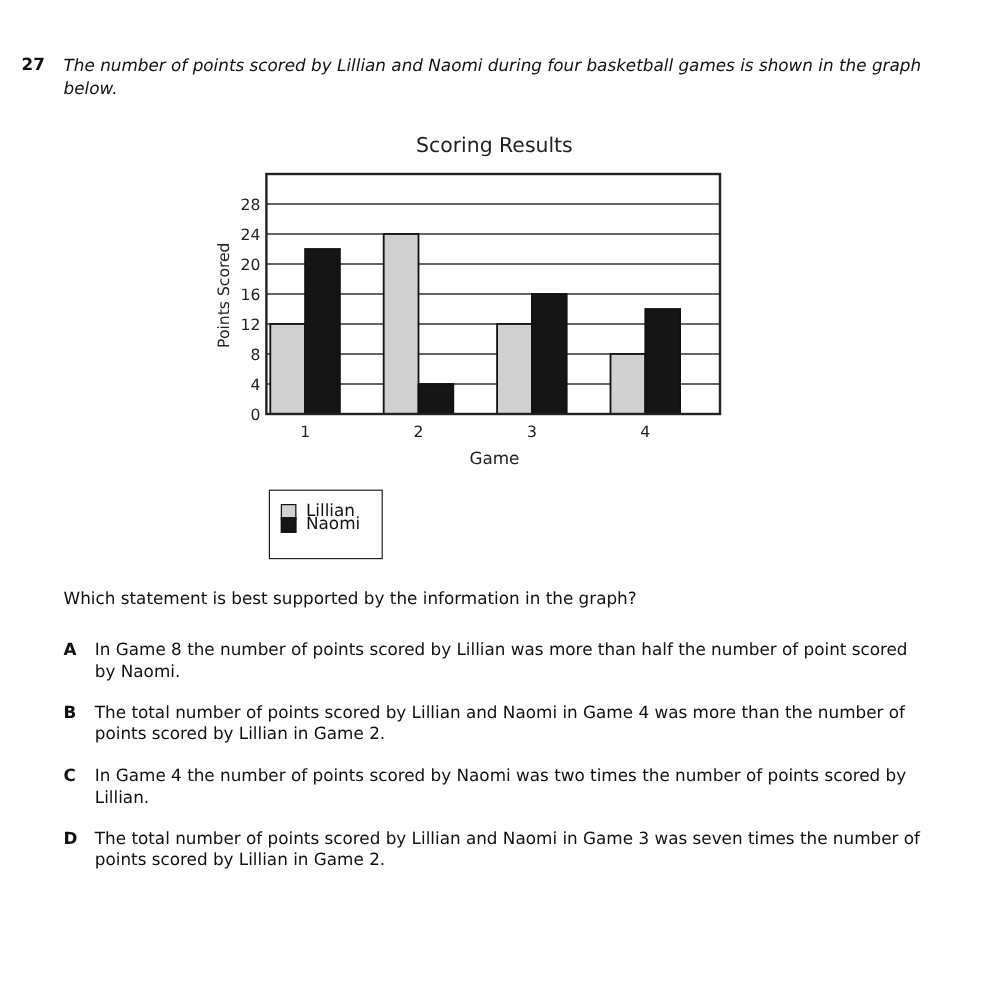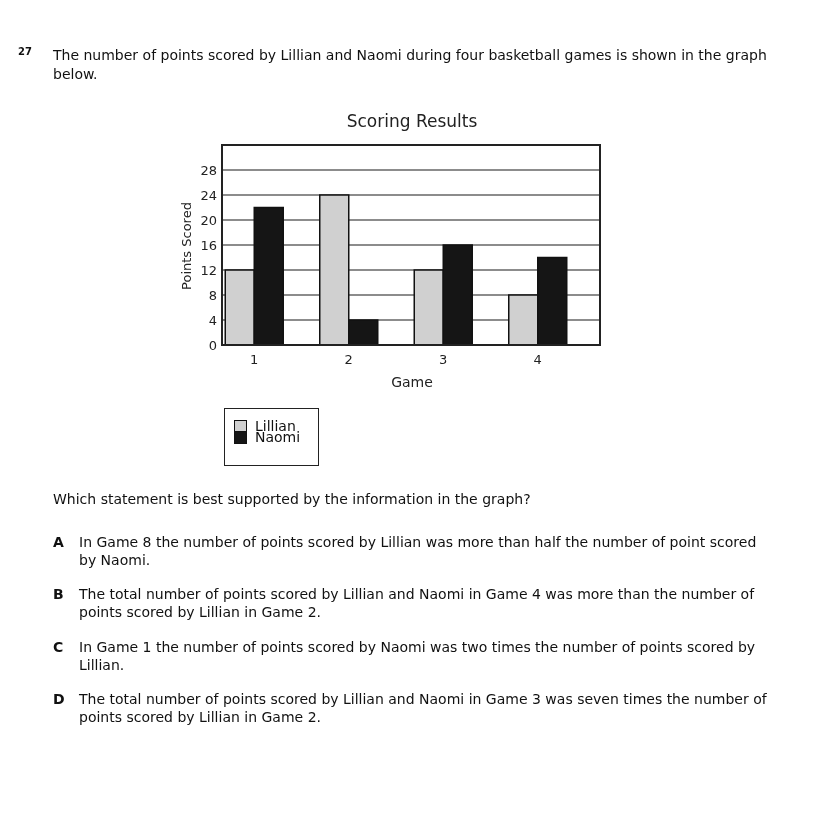--- a/index.html
+++ b/index.html
@@ -1,19 +1,19 @@
 <!DOCTYPE html>
 <html><head>
 <meta charset="utf-8">
 <style>
   html, body { margin:0; padding:0; background:#fff; }
   body { width:826px; height:830px; position:relative; overflow:hidden;
          font-family:"DejaVu Sans", sans-serif; color:#111; }
-  .qnum { position:absolute; left:18px; top:46px; font-weight:bold; font-size:10px; }
-  .stem { position:absolute; left:53px; top:46px; width:720px; font-size:14px; line-height:19px; }
+  .qnum { position:absolute; left:18px; top:46px; font-weight:bold; font-size:14px; }
+  .stem { position:absolute; left:53px; top:46px; width:720px; font-size:14px; line-height:19px;font-style:italic; }
   #chart { position:absolute; left:0; top:0; }
   .legend { position:absolute; left:224px; top:408px; width:95px; height:58px;
             border:1.5px solid #222; box-sizing:border-box; }
   .leg-row { position:absolute; left:9px; display:flex; align-items:center; font-size:14px; }
   .swatch { width:13px; height:13px; border:1.5px solid #111; box-sizing:border-box; margin-right:8px; }
   .prompt { position:absolute; left:53px; top:491px; font-size:14px;text-align:center; }
   .opt { position:absolute; left:53px; width:720px; font-size:14px; line-height:18px; }
   .opt .letter { position:absolute; left:0; top:0; font-weight:bold; }
   .opt .text { margin-left:26px; display:block; }
 </style>
@@ -79,18 +79,18 @@
 <div class="opt" style="top:533px;">
   <span class="letter">A</span>
   <span class="text">In Game 8 the number of points scored by Lillian was more than half the number of point scored by Naomi.</span>
 </div>
 <div class="opt" style="top:585px;">
   <span class="letter">B</span>
   <span class="text">The total number of points scored by Lillian and Naomi in Game 4 was more than the number of points scored by Lillian in Game 2.</span>
 </div>
 <div class="opt" style="top:638px;">
   <span class="letter">C</span>
-  <span class="text">In Game 1 the number of points scored by Naomi was two times the number of points scored by Lillian.</span>
+  <span class="text">In Game 4 the number of points scored by Naomi was two times the number of points scored by Lillian.</span>
 </div>
 <div class="opt" style="top:690px;">
   <span class="letter">D</span>
   <span class="text">The total number of points scored by Lillian and Naomi in Game 3 was seven times the number of points scored by Lillian in Game 2.</span>
 </div>
 
 </body></html>

